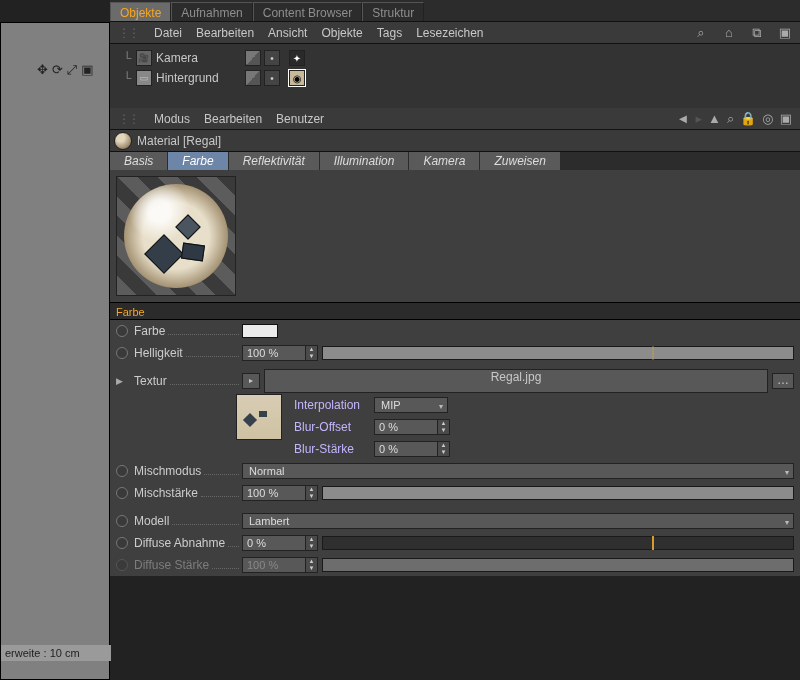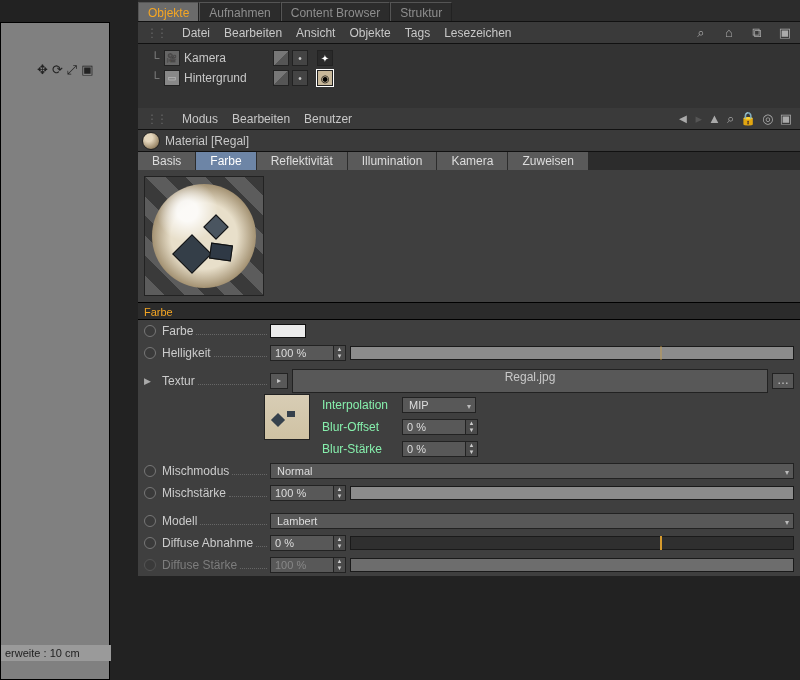--- a/index.html
+++ b/index.html
@@ -32,21 +32,21 @@
   .viewport{
     position:absolute;left:0;top:22px;width:110px;bottom:0;
     background:#808080;border:1px solid #000;
   }
   .viewport-tools{
     position:absolute;left:36px;top:39px;display:flex;gap:4px;color:#222;font-size:13px;
   }
   .viewport-footer{
     position:absolute;left:0;bottom:18px;font-size:11px;color:#222;background:#9a9a9a;padding:2px 4px;width:110px;
   }
-  .panels{position:absolute;left:110px;top:0;right:0;height:100%;padding-left:28px;}
+  .panels{position:absolute;left:110px;top:0;right:0;height:100%;}
 
   
   .tabrow{height:22px;background:var(--bg3);display:flex;align-items:stretch;border-bottom:1px solid #111;}
   .tab{padding:0 9px;line-height:20px;background:var(--bg3);color:var(--text-dim);border-right:1px solid #222;border-top:1px solid #555;border-left:1px solid #555;margin-top:2px;}
   .tab.active{background:var(--tab-active-bg);color:var(--orange);}
   .menurow{height:22px;background:var(--bg2);display:flex;align-items:center;gap:14px;padding:0 8px;border-bottom:1px solid #111;}
   .menurow .grip{color:#666;letter-spacing:-2px;margin-right:2px;}
   .menurow .spring{flex:1;}
   .menurow .ico{width:14px;height:14px;color:#aaa;font-size:13px;line-height:14px;text-align:center;}
   
@@ -64,21 +64,21 @@
   .tag.comp{background:#333;}
 
   
   .hdr{height:18px;background:var(--header);color:var(--orange);padding:0 6px;line-height:18px;font-size:11px;border-top:1px solid #000;border-bottom:1px solid #000;}
 
   
   .attrib{background:var(--panel);}
   .mat-row{display:flex;align-items:center;height:22px;background:var(--bg2);border-bottom:1px solid #111;padding-left:2px;}
   .mat-ball{width:18px;height:18px;border-radius:50%;background:radial-gradient(circle at 35% 30%,#e4d6bc 25%,#9d8a6b 70%,#3b3325 100%);margin:0 5px 0 2px;border:1px solid #222;}
   
-  .proptabs{display:flex;height:18px;background:var(--bg3);}
+  .proptabs{display:flex;height:18px;background:var(--bg3);font-style:italic;}
   .ptab{padding:0 14px;line-height:18px;background:#5a5a5a;color:#ddd;margin-right:1px;}
   .ptab.sel{background:#6d85a6;color:#fff;}
   
   .preview-zone{padding:6px;background:var(--panel);}
   .preview{
     width:120px;height:120px;border:1px solid #222;
     background:repeating-linear-gradient(45deg,#5c5c5c 0 14px,#3a3a3a 14px 28px);
     position:relative;display:flex;align-items:center;justify-content:center;
   }
   
@@ -120,21 +120,21 @@
   .texthumb{
     width:46px;height:46px;margin:0 6px 0 0;border:1px solid #222;
     background:
       linear-gradient(#d8cdb5,#cfc2a3);
     position:relative;
   }
   .texthumb::before,.texthumb::after{content:"";position:absolute;background:#36414c;}
   .texthumb::before{width:10px;height:10px;left:8px;top:20px;transform:rotate(45deg);}
   .texthumb::after{width:8px;height:6px;left:22px;top:16px;}
   .subgrid{display:flex;align-items:center;padding:0 6px;height:22px;}
-  .subgrid .sublab{flex:0 0 80px;color:#86efac;}
+  .subgrid .sublab{flex:0 0 80px;color:#c4b5fd;}
   .info{padding:2px 6px 4px 236px;color:#bcbcbc;font-size:11px;}
   
   .attrib-tools{display:flex;gap:6px;align-items:center;}
   .attrib-tools span{font-size:13px;color:#aaa;}
 </style>
 </head>
 <body>
 
 <div class="viewport">
   <div class="viewport-tools">

